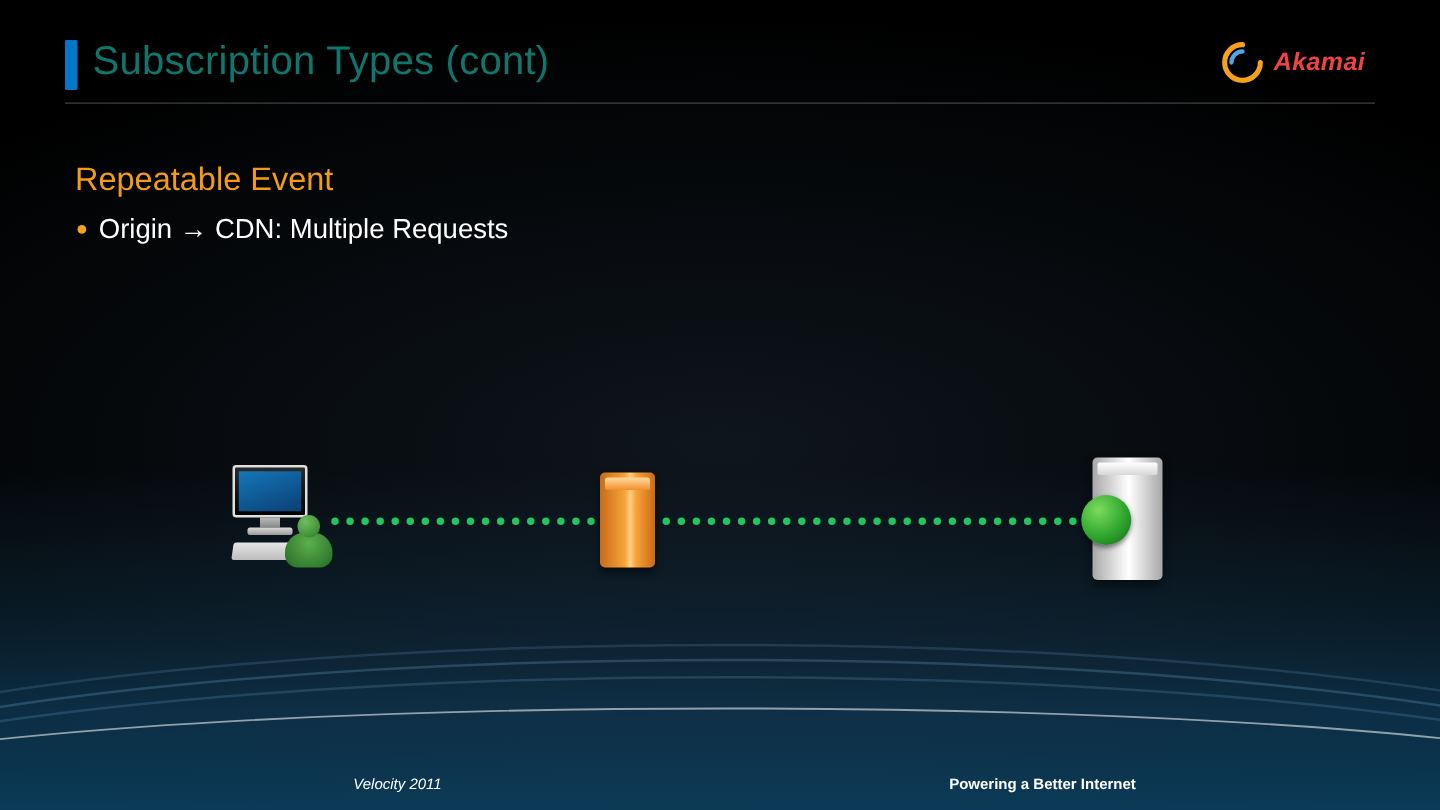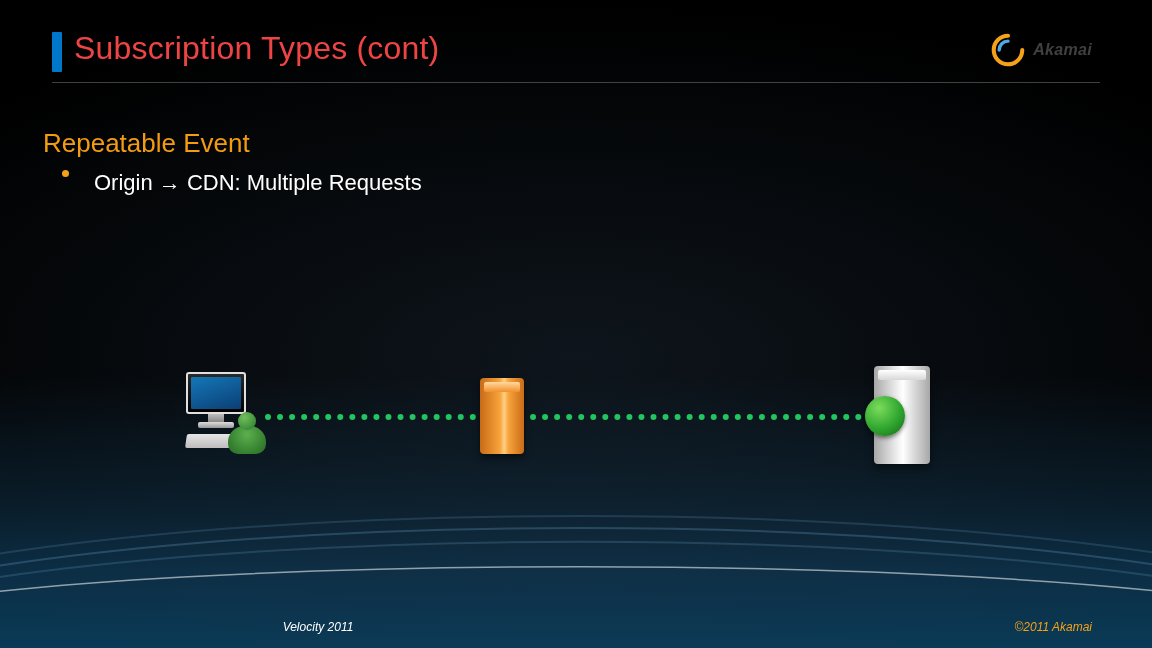--- a/index.html
+++ b/index.html
@@ -23,21 +23,21 @@
   }
   .title-accent {
     position: absolute;
     left: 52px; top: 2px;
     width: 10px; height: 40px;
     background: #0077c8;
     border-radius: 1px;
   }
   .title-text {
     font-size: 32px;
-    color: #ef4444;
+    color: #0f766e;
     margin-left: 22px;
     letter-spacing: 0.2px;
   }
   .title-rule {
     position: absolute;
     left: 52px; right: 52px; top: 82px;
     height: 1px;
     background: rgba(255,255,255,0.25);
   }
 
@@ -45,41 +45,41 @@
   .logo {
     position: absolute;
     right: 60px; top: 30px;
     height: 40px;
     display: flex;
     align-items: center;
     gap: 8px;
   }
   .logo .mark svg { width: 34px; height: 34px; display: block; }
   .logo .word {
-    font-size: 16px;
+    font-size: 20px;
     font-style: italic;
     font-weight: bold;
-    color: #404040;
+    color: #ef4444;
     letter-spacing: 0.3px;
   }
 
   
   .subhead {
     position: absolute;
-    left: 43px; top: 128px;
+    left: 60px; top: 128px;
     color: #f39c12;
     font-size: 26px;
   }
   .bullets {
     position: absolute;
     left: 62px; top: 170px;
     font-size: 22px;
     color: #fff;
   }
-  .bullet-row { display: flex; align-items: flex-start; gap: 25px; margin-bottom: 10px; }
+  .bullet-row { display: flex; align-items: center; gap: 10px; margin-bottom: 10px; }
   .dot { width: 7px; height: 7px; background: #f5a21a; border-radius: 50%; display: inline-block; }
 
   
   .diagram {
     position: absolute;
     left: 180px; top: 370px;
     width: 750px; height: 120px;
   }
   .connector {
     position: absolute;
@@ -257,14 +257,14 @@
 
 <svg class="swoosh" viewBox="0 0 1400 120" preserveAspectRatio="none">
   <path d="M0 90 C 350 10, 1050 10, 1400 90" fill="none" stroke="rgba(120,180,220,0.25)" stroke-width="2"></path>
   <path d="M0 100 C 350 25, 1050 25, 1400 100" fill="none" stroke="rgba(120,180,220,0.20)" stroke-width="2"></path>
   <path d="M0 78  C 350 -2, 1050 -2, 1400 78" fill="none" stroke="rgba(120,180,220,0.18)" stroke-width="2"></path>
   <path d="M0 110 C 300 55, 1100 55, 1400 110" fill="none" stroke="rgba(255,255,255,0.55)" stroke-width="1.5"></path>
 </svg>
 
 <div class="footer">
   <div class="left">Velocity 2011</div>
-  <div class="right">©2011 Akamai</div>
+  <div class="center">Powering a Better Internet</div>
 </div>
 
 </body></html>

